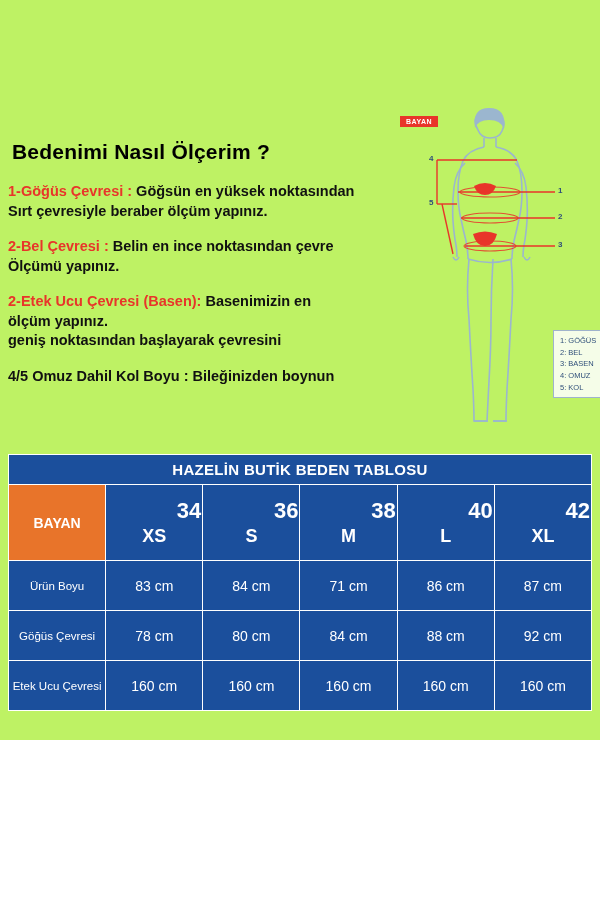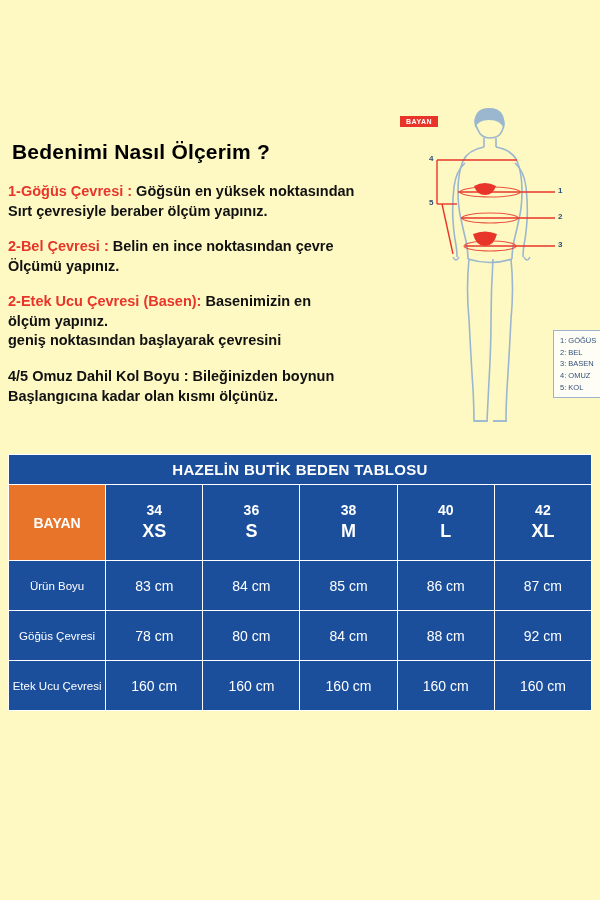--- a/index.html
+++ b/index.html
@@ -4,23 +4,23 @@
 <style>
   * { box-sizing: border-box; }
   html, body {
     margin: 0; padding: 0;
     width: 600px; height: 900px;
     background: #ffffff;
     font-family: "Liberation Sans", sans-serif;
   }
   #page {
     position: relative;
-    width: 600px; height: 900px;
+    width: 600px; height: 740px;
     overflow: hidden;
-    background: #fef9c3;
+    background: #bef264;
   }
 
   
   .instructions {
     position: absolute;
     left: 8px;
     top: 140px;
     width: 400px;
   }
   .main-title {
@@ -118,22 +118,23 @@
     height: 76px;
   }
   .hdr-blue {
     background: #1b4f9c;
     color: #ffffff;
     font-weight: bold;
     height: 76px;
   }
   .hdr-blue .num {
     display: block;
-    font-size: 14px;
+    font-size: 22px;
     line-height: 1.25;
+    text-align: right;
   }
   .hdr-blue .letter {
     display: block;
     font-size: 18px;
     line-height: 1.3;
   }
   .row-label {
     background: #1b4f9c;
     color: #ffffff;
     font-size: 11.5px;
@@ -175,21 +176,20 @@
         <span class="inst-red">2-Etek Ucu Çevresi (Basen):</span><span class="inst-dark"> Basenimizin en</span>
       </span>
       <span class="inst-line inst-dark">ölçüm yapınız.</span>
       <span class="inst-line inst-dark">geniş noktasından başlayarak çevresini</span>
     </p>
 
     <p class="inst-block">
       <span class="inst-line">
         <span class="inst-dark">4/5 Omuz Dahil Kol Boyu :</span><span class="inst-dark"> Bileğinizden boynun</span>
       </span>
-      <span class="inst-line inst-dark"> Başlangıcına kadar olan kısmı ölçünüz.</span>
     </p>
   </div>
 
   <div class="figure-area">
     <div class="bayan-tag">BAYAN</div>
 
     <svg width="200" height="370" viewBox="0 0 200 370">
 
       <g fill="none" stroke="#9bb6cf" stroke-width="1.6">
 
@@ -282,21 +282,21 @@
         <th class="hdr-blue">
           <span class="num">42</span>
           <span class="letter">XL</span>
         </th>
       </tr>
 
       <tr>
         <td class="row-label col-label">Ürün Boyu</td>
         <td class="cell-val">83 cm</td>
         <td class="cell-val">84 cm</td>
-        <td class="cell-val">85 cm</td>
+        <td class="cell-val">71 cm</td>
         <td class="cell-val">86 cm</td>
         <td class="cell-val">87 cm</td>
       </tr>
 
       <tr>
         <td class="row-label col-label">Göğüs Çevresi</td>
         <td class="cell-val">78 cm</td>
         <td class="cell-val">80 cm</td>
         <td class="cell-val">84 cm</td>
         <td class="cell-val">88 cm</td>

